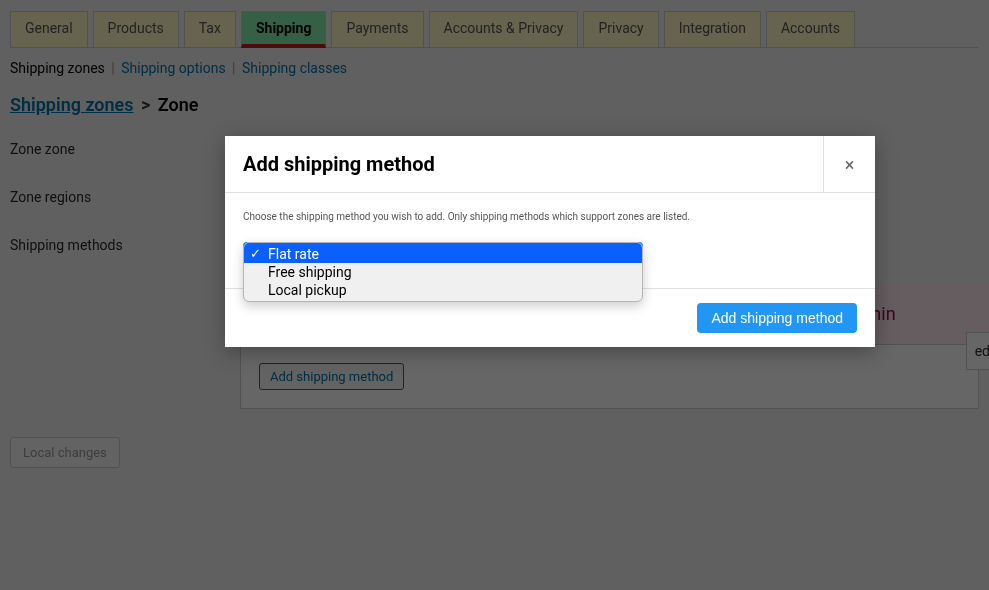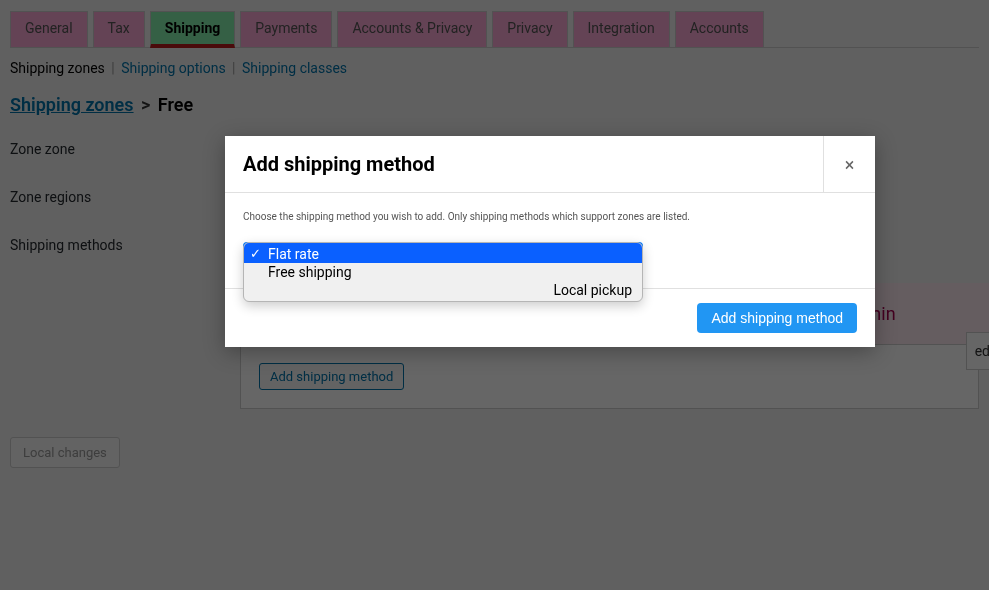--- a/index.html
+++ b/index.html
@@ -16,21 +16,21 @@
       position: relative;
     }
     .tabs {
       display: flex;
       gap: 5px;
       border-bottom: 1px solid #ccc;
       margin-bottom: 12px;
     }
     .tab {
       padding: 8px 14px;
-      background: #f9a8d4;
+      background: #fef9c3;
       border: 1px solid #ccc;
       font-size: 14px;
       color: #555;
       cursor: pointer;
       position: relative;
       bottom: -1px;
     }
     .tab.active {
       background: #86efac;
       border-bottom: 4px solid #b91c1c;
@@ -180,21 +180,21 @@
     .dropdown-item.selected {
       background: #0a60ff;
       color: #fff;
     }
     .dropdown-item.selected::before {
       content: "✓";
       position: absolute;
       left: 6px;
       font-size: 13px;
     }
-    .dropdown-item:last-child { padding-bottom: 3px; text-align: right; }
+    .dropdown-item:last-child { padding-bottom: 3px; }
     .dropdown-item:first-child { padding-top: 3px; }
     .modal-footer {
       border-top: 1px solid #e0e0e0;
       padding: 14px 18px;
       text-align: right;
     }
     .btn-primary {
       display: inline-block;
       padding: 7px 14px;
       background: #2196f3;
@@ -215,41 +215,42 @@
       padding: 10px 8px;
       z-index: 1;
     }
   </style>
 </head>
 <body>
 
 <div class="page">
   <div class="tabs">
     <div class="tab">General</div>
+    <div class="tab">Products</div>
     <div class="tab">Tax</div>
     <div class="tab active">Shipping</div>
     <div class="tab">Payments</div>
     <div class="tab">Accounts &amp; Privacy</div>
     <div class="tab">Privacy</div>
     <div class="tab">Integration</div>
     <div class="tab">Accounts</div>
   </div>
 
   <div class="subtabs">
     <span class="current">Shipping zones</span>
     <span class="sep">|</span>
     <a href="#">Shipping options</a>
     <span class="sep">|</span>
     <a href="#">Shipping classes</a>
   </div>
 
   <div class="breadcrumb">
     <span class="link">Shipping zones</span>
     <span class="sep">&gt;</span>
-    <span>Free</span>
+    <span>Zone</span>
   </div>
 
   <div class="form-row">
     <div class="form-label">Zone zone</div>
   </div>
   <div class="form-row">
     <div class="form-label">Zone regions</div>
   </div>
   <div class="form-row">
     <div class="form-label">Shipping methods</div>

